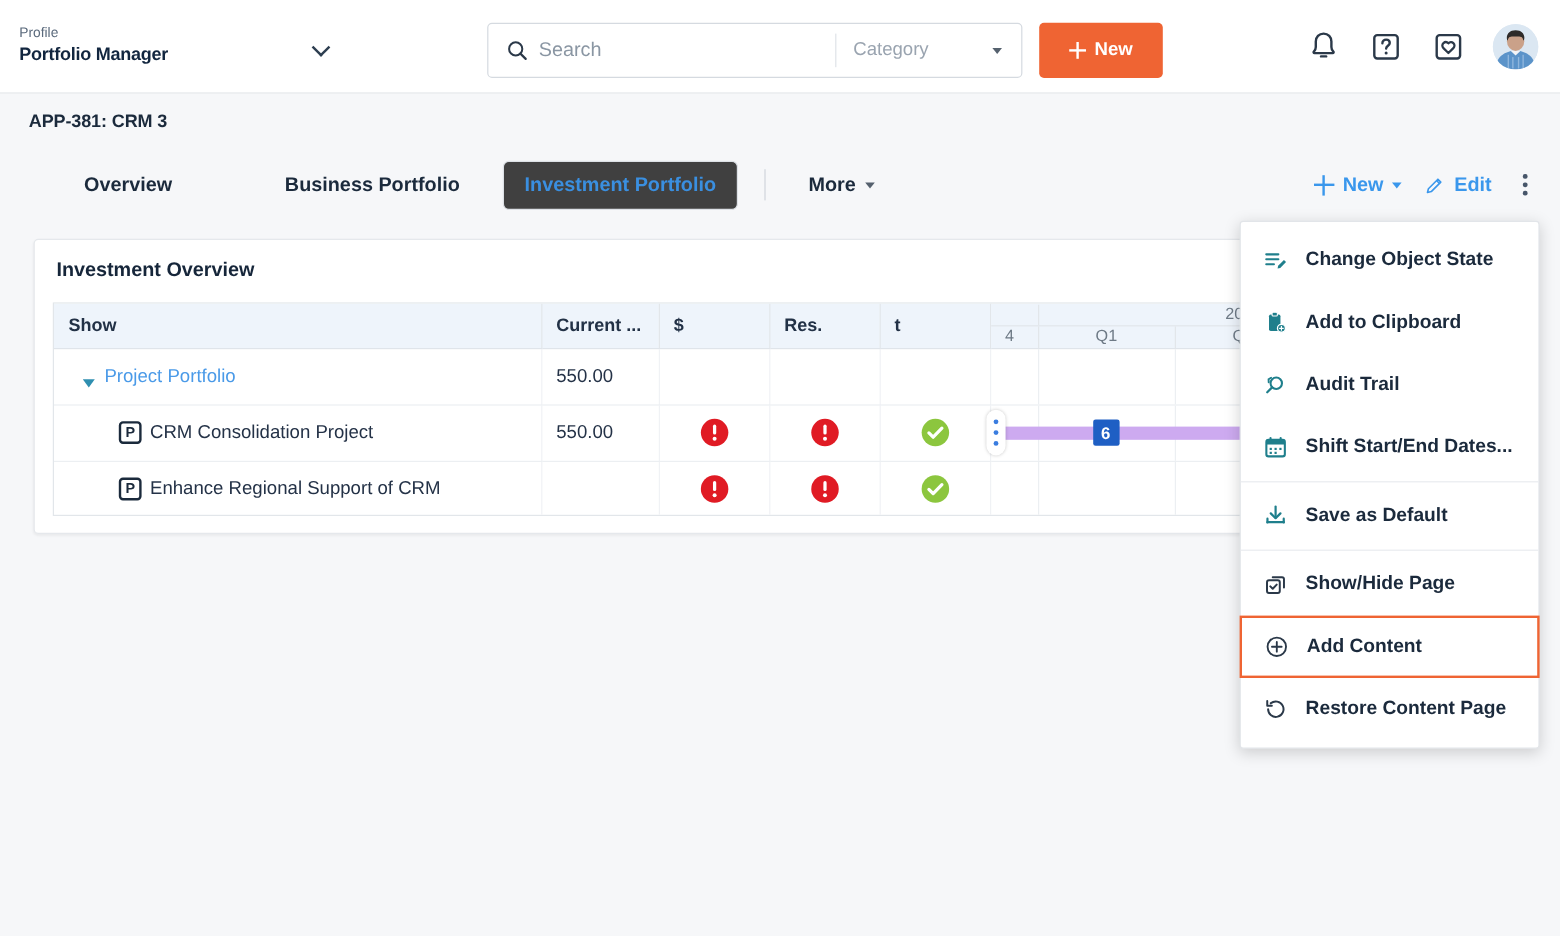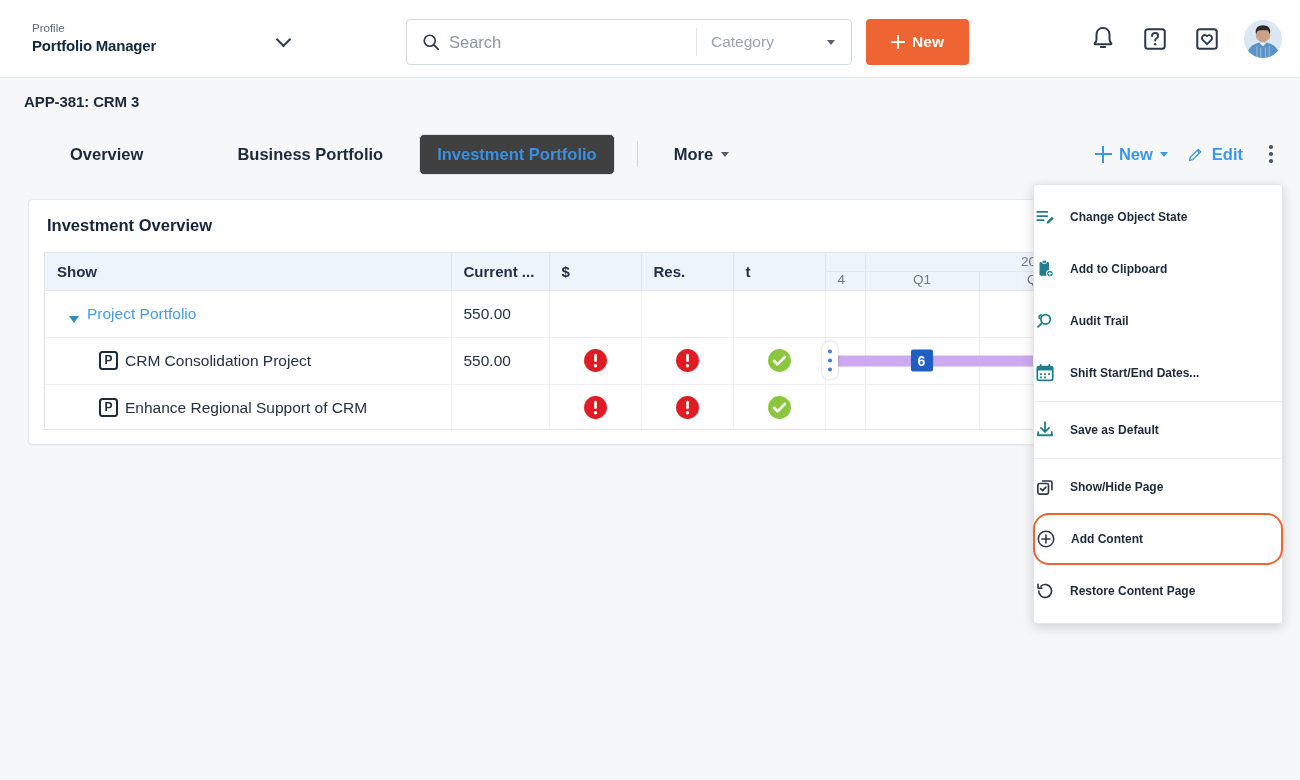--- a/index.html
+++ b/index.html
@@ -12,21 +12,21 @@
   }
 
   
   .topbar {
     position: absolute; left: 0; top: 0; width: 1300px; height: 78px;
     background: #ffffff;
     border-bottom: 1px solid #e3e6ea;
     display: flex; align-items: center;
   }
   .profile-block {
-    margin-left: 32px; width: 270px; display: flex; align-items: center;
+    margin-left: 16px; width: 270px; display: flex; align-items: center;
     cursor: pointer;
   }
   .profile-texts { flex: 1; }
   .profile-label { font-size: 11.5px; color: #5c6b7d; line-height: 14px; }
   .profile-value {
     font-size: 15px; font-weight: bold; color: #12263f;
     line-height: 22px; letter-spacing: -0.2px;
   }
   .chev-down {
     width: 16px; height: 16px; margin-right: 10px; position: relative;
@@ -233,28 +233,28 @@
   
   .menu {
     position: absolute; left: 1033px; top: 184px; width: 250px;
     background: #fff; border: 1px solid #e2e5e9; border-radius: 3px;
     box-shadow: 0 3px 12px rgba(0,0,0,0.17);
     padding: 6px 0 6px 0;
     z-index: 30;
   }
   .mitem {
     height: 52px; display: flex; align-items: center;
-    padding-left: 0; gap: 14px; cursor: pointer;
-    font-size: 12px; font-weight: bold; color: #1b2a3c;
+    padding-left: 18px; gap: 14px; cursor: pointer;
+    font-size: 16px; font-weight: bold; color: #1b2a3c;
   }
   .mi-icon { width: 22px; height: 22px; flex: none; display: block; }
   .msep { height: 1px; background: #e9ecef; margin: 2px 0; }
   .mitem.highlight {
     border-top: 2.5px solid #ef6433; border-bottom: 2.5px solid #ef6433;
-    margin: 0 -1px; border-left: 2.5px solid #ef6433; border-right: 2.5px solid #ef6433; border-radius: 16px;
+    margin: 0 -1px; border-left: 2.5px solid #ef6433; border-right: 2.5px solid #ef6433;
   }
 </style>
 </head>
 <body>
 
 <div class="topbar">
 
   <div class="profile-block">
     <div class="profile-texts">
       <div class="profile-label">Profile</div>

